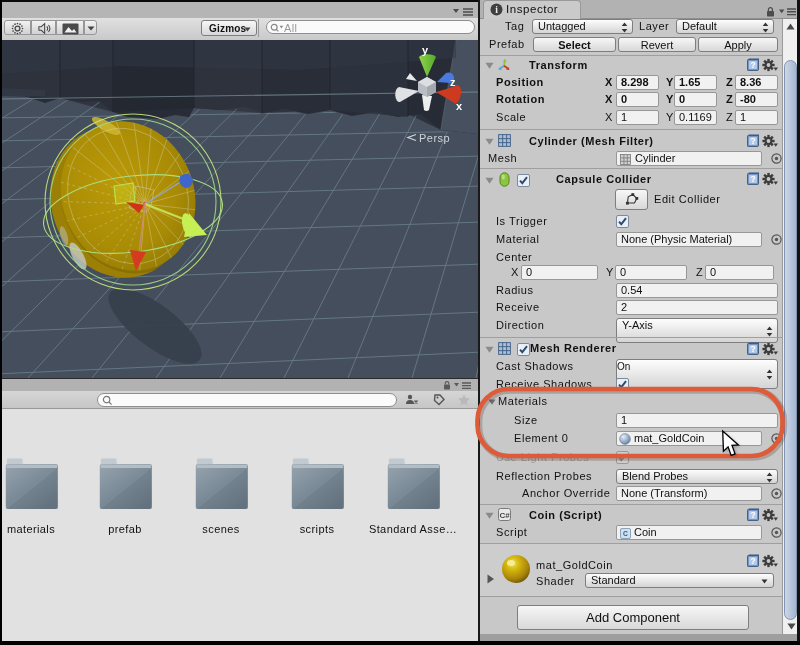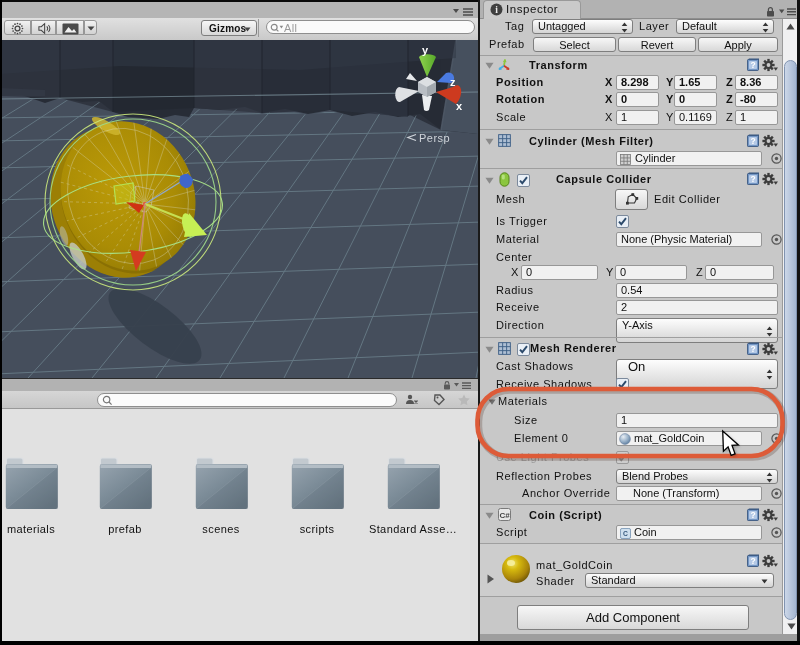--- a/index.html
+++ b/index.html
@@ -325,21 +325,21 @@
       <div class="d" style="left:52px;top:19px;width:101px;height:15px;line-height:13px;font-size:11px;padding-left:5px;color:#101010">Untagged<svg width="7" height="11" viewBox="0 0 7 11" style="position:absolute;right:4px;top:50%;margin-top:-5px">
           <path d="M3.5 0.5 L6.3 4 H0.7 Z" fill="#333"></path>
           <path d="M3.5 10.5 L6.3 7 H0.7 Z" fill="#333"></path>
         </svg></div>
       <div style="position:absolute;left:159px;top:20px;font:11px 'Liberation Sans',sans-serif;letter-spacing:0.55px;color:#111;white-space:nowrap;">Layer</div>
       <div class="d" style="left:196px;top:19px;width:98px;height:15px;line-height:13px;font-size:11px;padding-left:5px;color:#101010">Default<svg width="7" height="11" viewBox="0 0 7 11" style="position:absolute;right:4px;top:50%;margin-top:-5px">
           <path d="M3.5 0.5 L6.3 4 H0.7 Z" fill="#333"></path>
           <path d="M3.5 10.5 L6.3 7 H0.7 Z" fill="#333"></path>
         </svg></div>
       <div style="position:absolute;left:9px;top:38px;font:11px 'Liberation Sans',sans-serif;letter-spacing:0.55px;color:#111;white-space:nowrap;">Prefab</div>
-      <div class="b" style="left:53px;top:37px;width:83px;height:15px;line-height:14px;font-size:11px;font-weight:normal;">Select</div>
+      <div class="b" style="left:53px;top:37px;width:83px;height:15px;line-height:14px;font-size:11px;font-weight:bold;">Select</div>
       <div class="b" style="left:138px;top:37px;width:78px;height:15px;line-height:14px;font-size:11px;font-weight:normal;">Revert</div>
       <div class="b" style="left:218px;top:37px;width:80px;height:15px;line-height:14px;font-size:11px;font-weight:normal;">Apply</div>
       <div style="position:absolute;left:0px;top:55px;width:308px;height:1px;background:#9f9f9f"></div>
       <svg width="9" height="9" viewBox="0 0 10 10" style="position:absolute;left:5px;top:61px">
         <path d="M0.5 2 H9.5 L5 8.5 Z" fill="#8a8a8a"></path>
       </svg>
       <svg width="16" height="15" viewBox="0 0 16 15" style="position:absolute;left:16px;top:58px">
         <path d="M8 7.8 L9 1.5" stroke="#8dc63f" stroke-width="1.8"></path>
         <path d="M9.2 1 L6.9 3.8 L10.6 4.2 Z" fill="#8dc63f"></path>
         <path d="M8 7.8 L3 11.3" stroke="#45b0e2" stroke-width="1.8"></path>
@@ -413,21 +413,21 @@
             <rect x="-1.2" y="-6.1" width="2.4" height="3" transform="rotate(180)"></rect>
             <rect x="-1.2" y="-6.1" width="2.4" height="3" transform="rotate(225)"></rect>
             <rect x="-1.2" y="-6.1" width="2.4" height="3" transform="rotate(270)"></rect>
             <rect x="-1.2" y="-6.1" width="2.4" height="3" transform="rotate(315)"></rect>
             <circle r="3.9"></circle>
           </g>
           <circle r="1.9" fill="#c8c8c8"></circle>
         </g>
         <path d="M27.5 10.5 h4.5 l-2.25 3.2 z" fill="#3c3c3c"></path>
       </svg>
-      <div style="position:absolute;left:16px;top:152px;font:11px 'Liberation Sans',sans-serif;letter-spacing:0.55px;color:#111;white-space:nowrap;margin-top:41px;">Mesh</div>
+      <div style="position:absolute;left:8px;top:152px;font:11px 'Liberation Sans',sans-serif;letter-spacing:0.55px;color:#111;white-space:nowrap;">Mesh</div>
       <div class="f" style="left:136px;top:151px;width:146px;height:15px;line-height:13px;font-size:11px;padding-left:18px;color:#101010;"><svg width="11" height="11" viewBox="0 0 14 14" style="position:absolute;left:3px;top:2px">
           <rect x="0.7" y="0.7" width="12.6" height="12.6" fill="#d0d0d0" stroke="#777"></rect>
           <path d="M0.7 5 H13.3 M0.7 9.3 H13.3 M5 0.7 V13.3 M9.3 0.7 V13.3" stroke="#777" fill="none"></path>
         </svg>Cylinder</div>
       <svg width="11" height="11" viewBox="0 0 11 11" style="position:absolute;left:291px;top:153px">
         <circle cx="5.5" cy="5.5" r="4.6" fill="none" stroke="#555" stroke-width="1.2"></circle>
         <circle cx="5.5" cy="5.5" r="1.7" fill="#555"></circle>
       </svg>
       <div style="position:absolute;left:0px;top:168px;width:308px;height:1px;background:#9f9f9f"></div>
       <svg width="9" height="9" viewBox="0 0 10 10" style="position:absolute;left:5px;top:176px">
@@ -529,21 +529,21 @@
             <rect x="-1.2" y="-6.1" width="2.4" height="3" transform="rotate(225)"></rect>
             <rect x="-1.2" y="-6.1" width="2.4" height="3" transform="rotate(270)"></rect>
             <rect x="-1.2" y="-6.1" width="2.4" height="3" transform="rotate(315)"></rect>
             <circle r="3.9"></circle>
           </g>
           <circle r="1.9" fill="#c8c8c8"></circle>
         </g>
         <path d="M27.5 10.5 h4.5 l-2.25 3.2 z" fill="#3c3c3c"></path>
       </svg>
       <div style="position:absolute;left:16px;top:360px;font:11px 'Liberation Sans',sans-serif;letter-spacing:0.55px;color:#111;white-space:nowrap;">Cast Shadows</div>
-      <div class="d" style="left:136px;top:359px;width:162px;height:30px;line-height:13px;font-size:13px;padding-left:11px;color:#101010">On<svg width="7" height="11" viewBox="0 0 7 11" style="position:absolute;right:4px;top:50%;margin-top:-5px">
+      <div class="d" style="left:136px;top:359px;width:162px;height:30px;line-height:13px;font-size:10px;padding-left:0;color:#101010">On<svg width="7" height="11" viewBox="0 0 7 11" style="position:absolute;right:4px;top:50%;margin-top:-5px">
           <path d="M3.5 0.5 L6.3 4 H0.7 Z" fill="#333"></path>
           <path d="M3.5 10.5 L6.3 7 H0.7 Z" fill="#333"></path>
         </svg></div>
       <div style="position:absolute;left:16px;top:378px;font:11px 'Liberation Sans',sans-serif;letter-spacing:0.55px;color:#111;white-space:nowrap;">Receive Shadows</div>
       <div style="position:absolute;left:136px;top:378px;width:11px;height:11px;background:#e9eff6;border:1px solid #7c8a9c;border-radius:2px">
         <svg width="13" height="13" viewBox="0 0 13 13" style="position:absolute;left:-1px;top:-1px">
           <path d="M3 6.6 L5.3 9.2 L10 3.2" stroke="#2c4a6b" stroke-width="1.9" fill="none"></path>
         </svg>
       </div>
       <svg width="8" height="8" viewBox="0 0 10 10" style="position:absolute;left:8px;top:398px">
@@ -572,21 +572,21 @@
         <svg width="13" height="13" viewBox="0 0 13 13" style="position:absolute;left:-1px;top:-1px">
           <path d="M3 6.6 L5.3 9.2 L10 3.2" stroke="#8f8f8f" stroke-width="1.9" fill="none"></path>
         </svg>
       </div>
       <div style="position:absolute;left:16px;top:470px;font:11px 'Liberation Sans',sans-serif;letter-spacing:0.55px;color:#111;white-space:nowrap;">Reflection Probes</div>
       <div class="d" style="left:136px;top:469px;width:162px;height:15px;line-height:13px;font-size:11px;padding-left:5px;color:#101010">Blend Probes<svg width="7" height="11" viewBox="0 0 7 11" style="position:absolute;right:4px;top:50%;margin-top:-5px">
           <path d="M3.5 0.5 L6.3 4 H0.7 Z" fill="#333"></path>
           <path d="M3.5 10.5 L6.3 7 H0.7 Z" fill="#333"></path>
         </svg></div>
       <div style="position:absolute;left:42px;top:487px;font:11px 'Liberation Sans',sans-serif;letter-spacing:0.55px;color:#111;white-space:nowrap;">Anchor Override</div>
-      <div class="f" style="left:136px;top:486px;width:146px;height:15px;line-height:13px;font-size:11px;padding-left:16px;color:#101010;">None (Transform)</div>
+      <div class="f" style="left:136px;top:486px;width:146px;height:15px;line-height:13px;font-size:11px;padding-left:4px;color:#101010;">None (Transform)</div>
       <svg width="11" height="11" viewBox="0 0 11 11" style="position:absolute;left:291px;top:488px">
         <circle cx="5.5" cy="5.5" r="4.6" fill="none" stroke="#555" stroke-width="1.2"></circle>
         <circle cx="5.5" cy="5.5" r="1.7" fill="#555"></circle>
       </svg>
       <div style="position:absolute;left:0px;top:504px;width:308px;height:1px;background:#9f9f9f"></div>
       <svg width="9" height="9" viewBox="0 0 10 10" style="position:absolute;left:5px;top:511px">
         <path d="M0.5 2 H9.5 L5 8.5 Z" fill="#8a8a8a"></path>
       </svg>
       <svg width="13" height="13" viewBox="0 0 13 13" style="position:absolute;left:18px;top:508px">
         <rect x="0.5" y="0.5" width="12" height="12" rx="2" fill="#e8e8e8" stroke="#7a7a7a"></rect>

